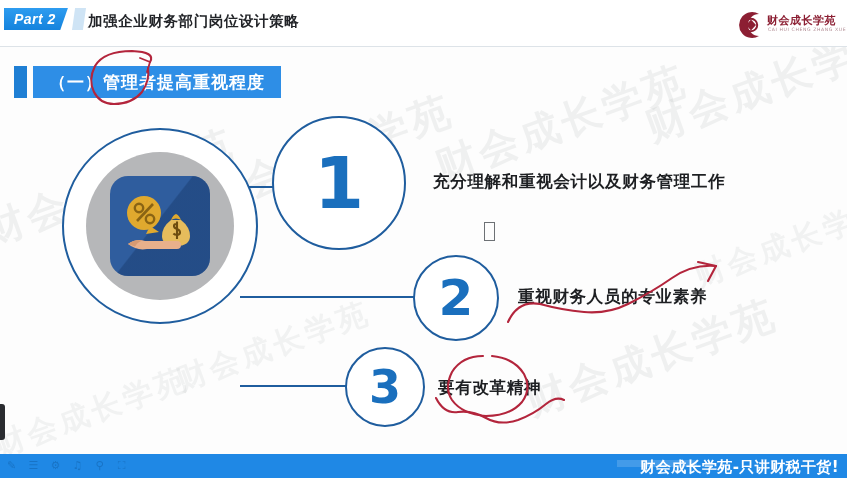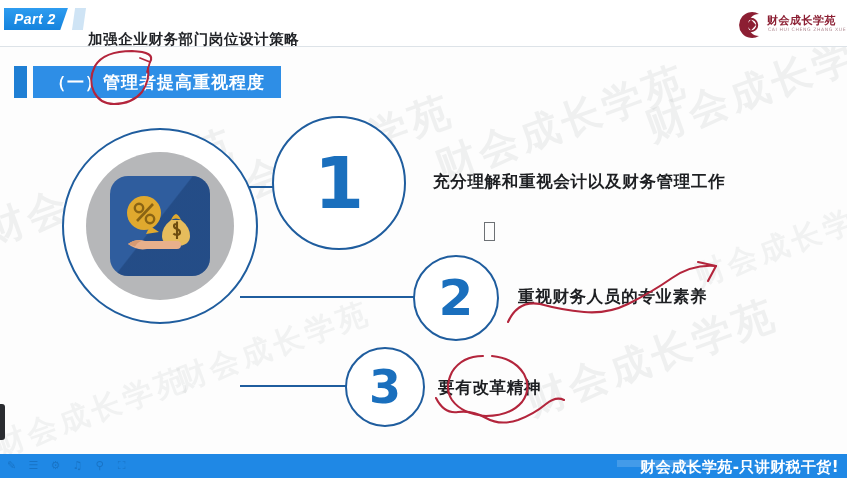--- a/index.html
+++ b/index.html
@@ -58,21 +58,20 @@
     clip-path: polygon(22% 0, 100% 0, 78% 100%, 0 100%);
     z-index: 6;
   }
   #header-title {
     position: absolute; left: 88px; top: 12px;
     font-size: 14.5px; font-weight: 700;
     color: #222428;
     letter-spacing: 0.6px;
     font-family: "DejaVu Sans", sans-serif;
     z-index: 7;
-    margin-top: 18px;
   }
 
   
   #brand-logo { position: absolute; right: 8px; top: 6px; width: 104px; height: 36px; z-index: 8; }
   #brand-logo .bl-text {
     position: absolute; left: 32px; top: 7px;
     font-size: 11px; font-weight: 700; color: #8c1f33;
     letter-spacing: 0.5px; white-space: nowrap;
     font-family: "DejaVu Sans", sans-serif;
   }

